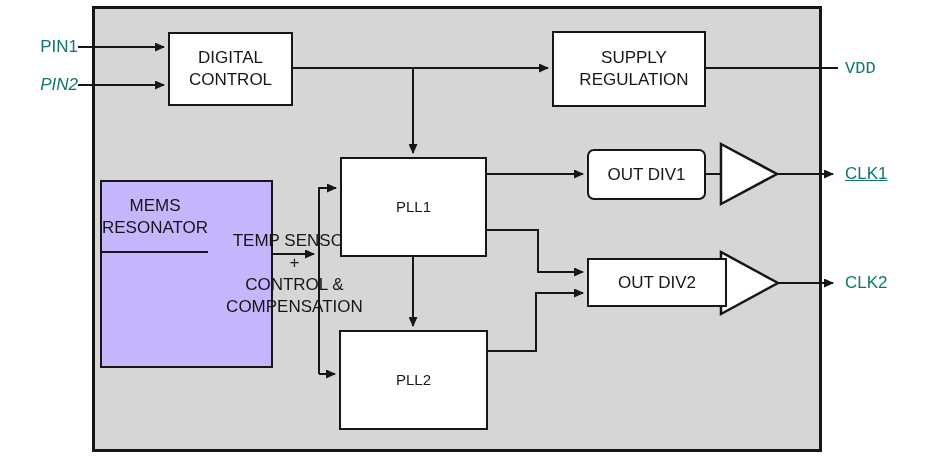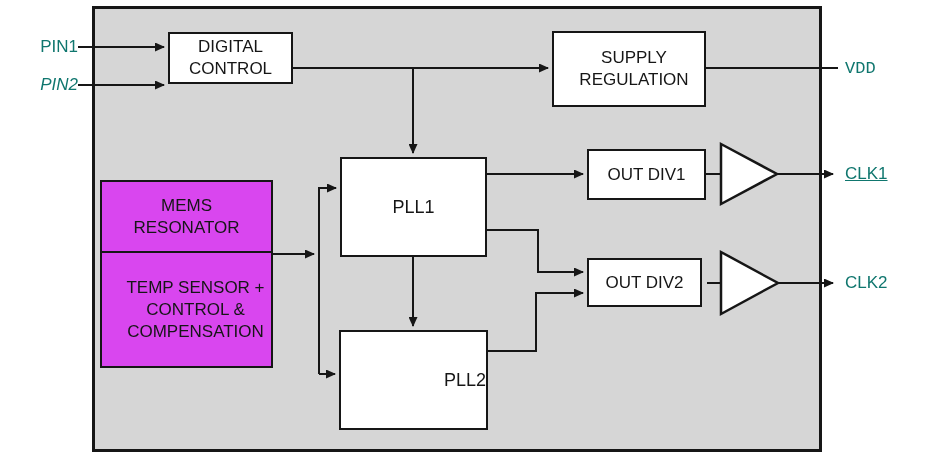--- a/index.html
+++ b/index.html
@@ -56,41 +56,41 @@
     justify-content: center;
     text-align: center;
   }
   .block-label {
     font-size: 17px;
     line-height: 22px;
     color: #161616;
     white-space: pre-line;
   }
   .block-label.big {
-    font-size: 18px;
+    font-size: 15px;
     line-height: 26px;
   }
-  #blk-digital-control { left: 168px; top: 32px;  width: 125px; height: 52px; }
+  #blk-digital-control { left: 168px; top: 32px;  width: 125px; height: 74px; }
   #blk-supply-regulation { left: 552px; top: 31px; width: 154px; height: 76px; padding-left: 10px; }
   #blk-pll1 { left: 340px; top: 157px; width: 147px; height: 100px; }
-  #blk-pll2 { left: 339px; top: 330px; width: 149px; height: 100px; justify-content: flex-end; }
-  #blk-out-div1 { left: 587px; top: 149px; width: 119px; height: 51px; }
-  #blk-out-div2 { left: 587px; top: 258px; width: 115px; height: 49px; }
+  #blk-pll2 { left: 339px; top: 330px; width: 149px; height: 100px; }
+  #blk-out-div1 { left: 587px; top: 149px; width: 119px; height: 51px; border-radius: 7px; }
+  #blk-out-div2 { left: 587px; top: 258px; width: 140px; height: 49px; }
   
   .block-stack {
     position: absolute;
     left: 100px;
     top: 180px;
     width: 173px;
     height: 188px;
-    background: #d946ef;
+    background: #c4b5fd;
     border: 2.5px solid #161616;
     box-sizing: border-box;
     display: flex;
-    flex-direction: column;
+    flex-direction: row;
   }
   .block-stack .section {
     display: flex;
     align-items: center;
     justify-content: center;
     text-align: center;
     box-sizing: border-box;
   }
   .block-stack .section.top {
     height: 71px;

